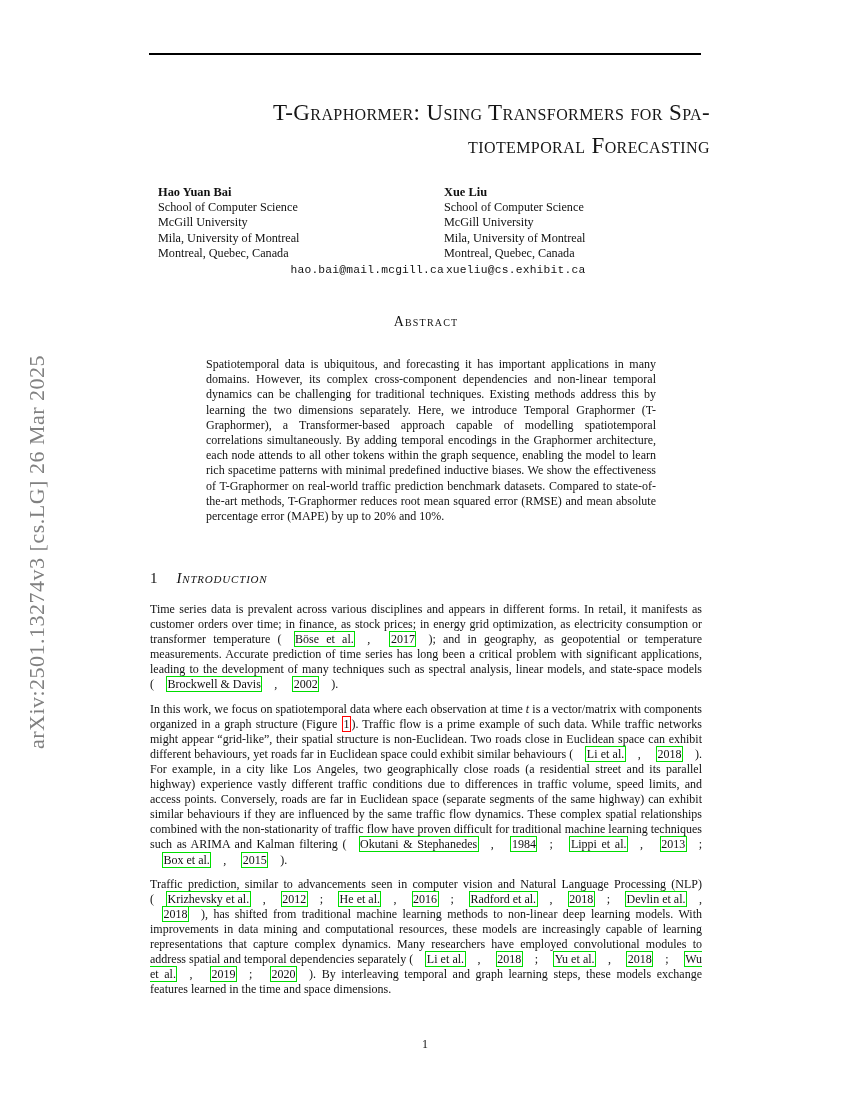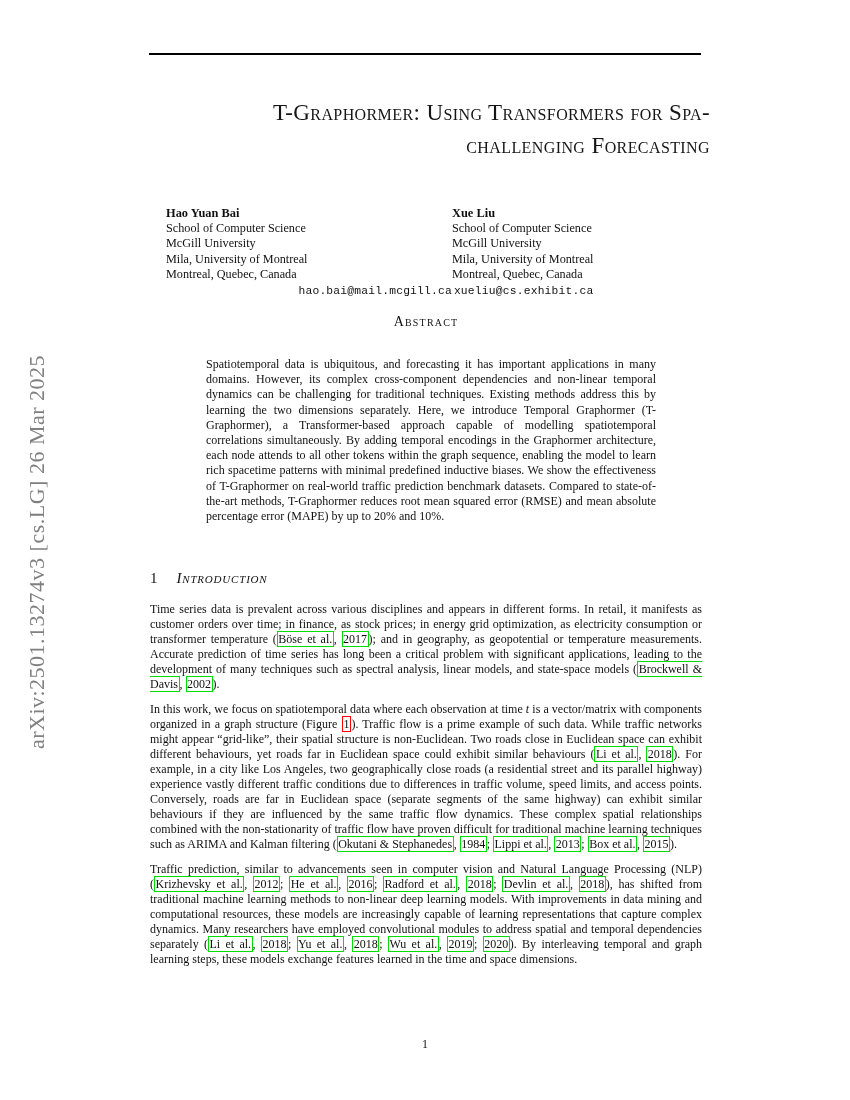--- a/index.html
+++ b/index.html
@@ -31,23 +31,23 @@
     position: absolute;
     left: 150px; top: 96px; width: 560px;
     font-size: 23px; line-height: 33px;
     font-variant: small-caps;
     letter-spacing: 0.4px;
     color: #151515;
     text-align: right;
   }
   .authors {
     position: absolute;
-    left: 166px; top: 185px; width: 542px;
+    left: 158px; top: 185px; width: 542px;
     display: flex;
-    font-size: 12.2px; line-height: 15.2px; margin-top: 21px;
+    font-size: 12.2px; line-height: 15.2px;
   }
   .author-col-left { width: 286px; }
   .author-name { font-weight: bold; font-size: 12.4px; }
   .author-email {
     font-family: "Liberation Mono", monospace;
     font-size: 11.3px;
     letter-spacing: 0.2px;
     margin-top: 2px;
     white-space: nowrap;
     text-align: right;
@@ -83,21 +83,21 @@
     left: 150px; top: 602px; width: 552px;
   }
   .body-text p {
     font-size: 12px; line-height: 15.1px;
     text-align: justify;
     margin: 0 0 9px 0;
   }
   .cite {
     border: 1px solid var(--citation_box, #00dd00);
     padding: 0 0.5px;
-    margin: 0 0;
+    margin: 0 12px;
     line-height: 11px;
     display: inline;
   }
   .figref {
     border: 1px solid var(--figure_ref_box, #ff0000);
     padding: 0 0.5px;
     margin: 0 0.5px;
     display: inline;
   }
   .i { font-style: italic; }
@@ -112,21 +112,21 @@
 <body>
 
 <div class="page">
 
   <div class="watermark">arXiv:2501.13274v3  [cs.LG]  26 Mar 2025</div>
 
   <div class="rule"></div>
 
   <h1 class="title" style="font-weight:normal; margin:0;">
     <span>T-Graphormer: Using Transformers for Spa-</span><br>
-    <span>challenging Forecasting</span>
+    <span>tiotemporal Forecasting</span>
   </h1>
 
   <div class="authors">
     <div class="author-col-left">
       <div class="author-name">Hao Yuan Bai</div>
       <div>School of Computer Science</div>
       <div>McGill University</div>
       <div>Mila, University of Montreal</div>
       <div>Montreal, Quebec, Canada</div>
       <div class="author-email">hao.bai@mail.mcgill.ca</div>

